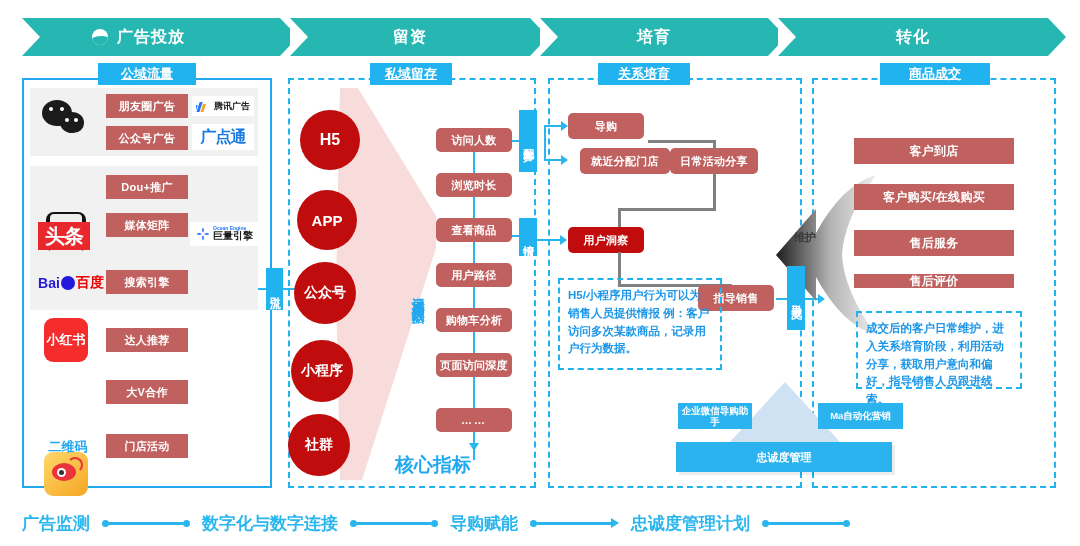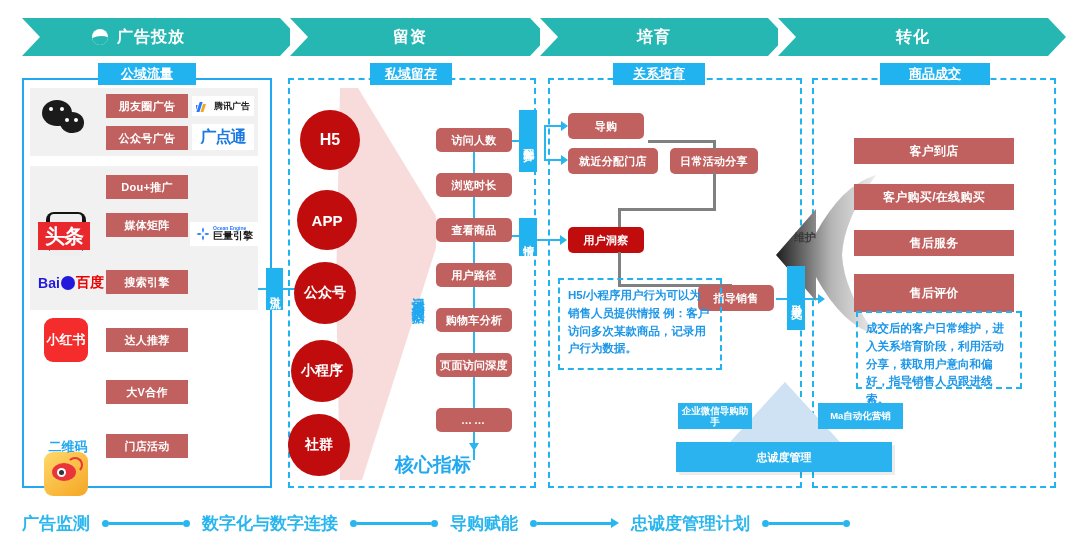--- a/index.html
+++ b/index.html
@@ -174,21 +174,21 @@
     <span>转化</span>
   </div>
 
   <div class="panel-solid" style="left:22px;top:78px;width:246px;height:406px;"></div>
   <div class="panel-dash" style="left:288px;top:78px;width:244px;height:406px;"></div>
   <div class="panel-dash" style="left:548px;top:78px;width:250px;height:406px;"></div>
   <div class="panel-dash" style="left:812px;top:78px;width:240px;height:406px;"></div>
 
   <div class="pill" style="left:98px;top:63px;width:98px;">公域流量</div>
   <div class="pill" style="left:370px;top:63px;width:82px;">私域留存</div>
-  <div class="pill" style="left:613px;top:63px;width:92px;">关系培育</div>
+  <div class="pill" style="left:598px;top:63px;width:92px;">关系培育</div>
   <div class="pill" style="left:880px;top:63px;width:110px;">商品成交</div>
 
   <div class="logo-band" style="left:30px;top:88px;width:228px;height:68px;"></div>
   <div class="logo-band" style="left:30px;top:166px;width:228px;height:110px;"></div>
   <div class="logo-band" style="left:30px;top:262px;width:228px;height:48px;"></div>
 
   <div class="logo wechat" style="left:42px;top:100px;width:48px;height:42px;">
     <div class="b1"></div>
       <div class="e" style="left:7px;top:7px;"></div>
       <div class="e" style="left:18px;top:7px;"></div>
@@ -296,21 +296,21 @@
   <div class="hline" style="left:512px;top:235px;width:10px;"></div>
   <div class="vtext" style="left:519px;top:218px;width:18px;height:38px;">情报</div>
 
   <div class="vline" style="left:544px;top:125px;height:36px;"></div>
   <div class="hline" style="left:544px;top:125px;width:18px;"></div>
   <div class="hline" style="left:544px;top:159px;width:18px;"></div>
   <div class="ar-r" style="left:561px;top:121px;"></div>
   <div class="ar-r" style="left:561px;top:155px;"></div>
 
   <div class="redbtn rnd" style="left:568px;top:113px;width:76px;height:26px;">导购</div>
-  <div class="redbtn rnd" style="left:568px;top:148px;width:90px;height:26px;">就近分配门店</div>
+  <div class="redbtn rnd" style="left:580px;top:148px;width:90px;height:26px;">就近分配门店</div>
   <div class="redbtn rnd" style="left:670px;top:148px;width:88px;height:26px;">日常活动分享</div>
 
   <div class="gline-h" style="left:648px;top:140px;width:68px;"></div>
   <div class="gline-v" style="left:713px;top:140px;height:10px;"></div>
 
   <div class="gline-v" style="left:713px;top:172px;height:38px;"></div>
   <div class="gline-h" style="left:618px;top:208px;width:98px;"></div>
   <div class="gline-v" style="left:618px;top:208px;height:22px;"></div>
 
   <div class="hline" style="left:537px;top:239px;width:24px;"></div>
@@ -339,21 +339,21 @@
         <stop offset="100%" stop-color="#ededed"></stop>
       </linearGradient>
     </defs>
     <path d="M4 80 L44 34 L44 58 Q70 10 104 0 Q72 44 70 80 Q72 116 104 160 Q70 150 44 102 L44 126 Z" fill="url(#gmaint)"></path>
   </svg>
   <div class="abs" style="left:794px;top:230px;color:#3a3a3a;font-weight:bold;font-size:11px;">维护</div>
 
   <div class="redbtn" style="left:854px;top:138px;width:160px;height:26px;font-size:12px;">客户到店</div>
   <div class="redbtn" style="left:854px;top:184px;width:160px;height:26px;font-size:12px;">客户购买/在线购买</div>
   <div class="redbtn" style="left:854px;top:230px;width:160px;height:26px;font-size:12px;">售后服务</div>
-  <div class="redbtn" style="left:854px;top:274px;width:160px;height:38px;font-size:12px;text-align:right;">售后评价</div>
+  <div class="redbtn" style="left:854px;top:274px;width:160px;height:14px;font-size:12px;text-align:right;">售后评价</div>
 
   <div class="note-box" style="left:856px;top:311px;width:166px;height:78px;">成交后的客户日常维护，进入关系培育阶段，利用活动分享，获取用户意向和偏好，指导销售人员跟进线索。</div>
 
   <div class="pyramid" style="left:730px;top:382px;"></div>
   <div class="bluechip" style="left:678px;top:403px;width:74px;height:26px;">企业微信导购助手</div>
   <div class="bluechip" style="left:818px;top:403px;width:85px;height:26px;">Ma自动化营销</div>
   <div class="bluebar" style="left:676px;top:442px;width:216px;height:30px;">忠诚度管理</div>
 
   <div class="bottom">
     <div style="width:22px;"></div>

